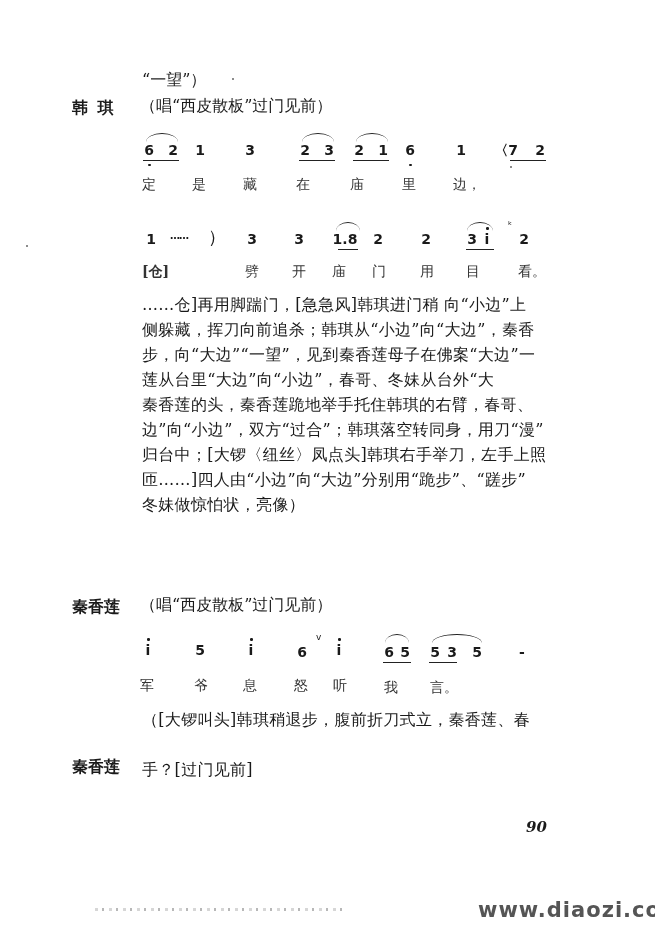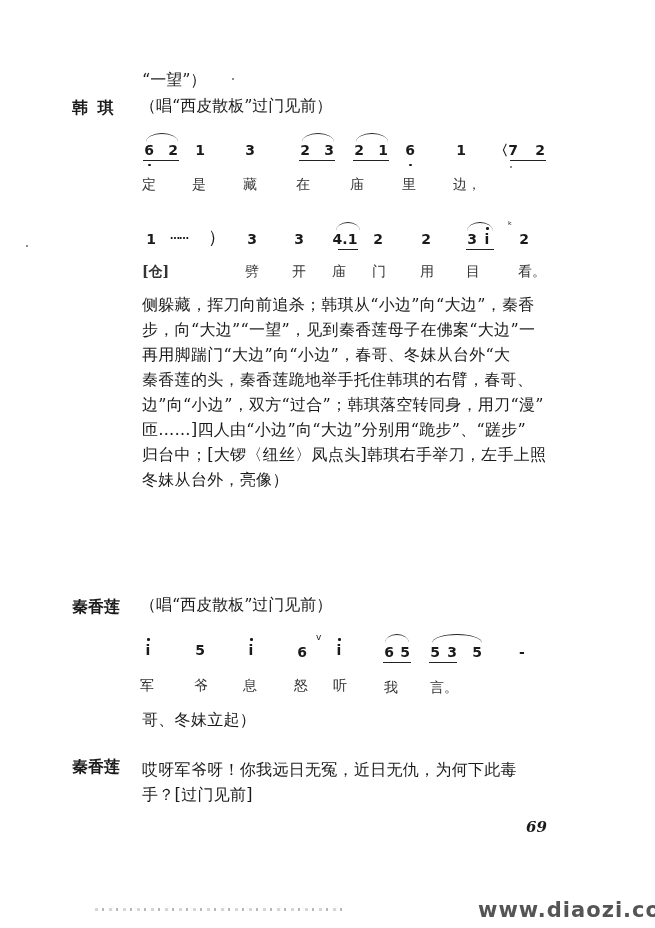--- a/index.html
+++ b/index.html
@@ -180,21 +180,21 @@
     <span class="lyric" style="left:296px; top:177px;">在</span>
     <span class="lyric" style="left:350px; top:177px;">庙</span>
     <span class="lyric" style="left:402px; top:177px;">里</span>
     <span class="lyric" style="left:453px; top:177px;">边，</span>
 
     <span class="note" style="left:145px; top:232px;">1</span>
     <span class="note" style="left:166px; top:229px; width:26px; font-size:10px; letter-spacing:-1px;">……</span>
     <span class="note" style="left:208px; top:230px; font-weight:normal; font-size:18px;">）</span>
     <span class="note" style="left:246px; top:232px;">3</span>
     <span class="note" style="left:293px; top:232px;">3</span>
-    <span class="note" style="left:332px; top:232px; width:26px;">4.1</span>
+    <span class="note" style="left:332px; top:232px; width:26px;">1.8</span>
     <div class="uline" style="left:338px; top:249px; width:20px;"></div>
     <div class="slur" style="left:336px; top:222px; width:24px;"></div>
     <span class="note" style="left:372px; top:232px;">2</span>
     <span class="note" style="left:420px; top:232px;">2</span>
     <span class="note" style="left:466px; top:232px;">3</span>
     <span class="note dot-above" style="left:481px; top:232px;">i</span>
     <div class="uline" style="left:466px; top:249px; width:28px;"></div>
     <div class="slur" style="left:467px; top:222px; width:26px;"></div>
     <span class="abs" style="left:508px; top:220px; font-size:10px; font-family:'DejaVu Sans',sans-serif;">ᵏ</span>
     <span class="note" style="left:518px; top:232px;">2</span>
@@ -203,28 +203,29 @@
     <span class="lyric" style="left:245px; top:264px;">劈</span>
     <span class="lyric" style="left:292px; top:264px;">开</span>
     <span class="lyric" style="left:332px; top:264px;">庙</span>
     <span class="lyric" style="left:372px; top:264px;">门</span>
     <span class="lyric" style="left:420px; top:264px;">用</span>
     <span class="lyric" style="left:466px; top:264px;">目</span>
     <span class="lyric" style="left:518px; top:264px;">看。</span>
   </div>
 
   <div class="prose" style="top:292px;">
+    <span class="line">……仓]再用脚踹门，[急急风]韩琪进门稍 向“小边”上</span>
     <span class="line">侧躲藏，挥刀向前追杀；韩琪从“小边”向“大边”，秦香</span>
     <span class="line">步，向“大边”“一望”，见到秦香莲母子在佛案“大边”一</span>
-    <span class="line">再用脚踹门“大边”向“小边”，春哥、冬妹从台外“大</span>
+    <span class="line">莲从台里“大边”向“小边”，春哥、冬妹从台外“大</span>
     <span class="line">秦香莲的头，秦香莲跪地举手托住韩琪的右臂，春哥、</span>
     <span class="line">边”向“小边”，双方“过合”；韩琪落空转同身，用刀“漫”</span>
+    <span class="line">归台中；[大锣〈纽丝〉凤点头]韩琪右手举刀，左手上照</span>
     <span class="line">匝……]四人由“小边”向“大边”分别用“跪步”、“蹉步”</span>
-    <span class="line">归台中；[大锣〈纽丝〉凤点头]韩琪右手举刀，左手上照</span>
-    <span class="line">冬妹从台外，亮像）</span>
+    <span class="line">冬妹做惊怕状，亮像）</span>
   </div>
 
   <div class="abs speaker" style="left:72px; top:597px; letter-spacing:0;">秦香莲</div>
   <div class="abs txt" style="left:140px; top:597px;">（唱“西皮散板”过门见前）</div>
 
   <div>
     <span class="note dot-above" style="left:142px; top:643px;">i</span>
     <span class="note" style="left:194px; top:643px;">5</span>
     <span class="note dot-above" style="left:245px; top:643px;">i</span>
     <span class="note" style="left:296px; top:645px;">6</span>
@@ -244,29 +245,28 @@
     <span class="lyric" style="left:140px; top:678px;">军</span>
     <span class="lyric" style="left:194px; top:678px;">爷</span>
     <span class="lyric" style="left:243px; top:678px;">息</span>
     <span class="lyric" style="left:294px; top:678px;">怒</span>
     <span class="lyric" style="left:333px; top:678px;">听</span>
     <span class="lyric" style="left:384px; top:680px;">我</span>
     <span class="lyric" style="left:430px; top:680px;">言。</span>
   </div>
 
   <div class="prose" style="top:707px;">
-    <span class="line">哥、冬妹立起）</span>
+    <span class="line">（[大锣叫头]韩琪稍退步，腹前折刀式立，秦香莲、春</span>
   </div>
 
   <div class="abs speaker" style="left:72px; top:757px; letter-spacing:0;">秦香莲</div>
   <div class="prose" style="top:757px;">
-    <span class="line">哎呀军爷呀！你我远日无冤，近日无仇，为何下此毒</span>
     <span class="line">手？[过门见前]</span>
   </div>
 
-  <div class="page-num">69</div>
+  <div class="page-num">90</div>
 
   <div class="wm-url">www.diaozi.com</div>
 
   <div class="scan-noise"></div>
   <span class="speck" style="left:26px; top:245px;"></span>
   <span class="speck" style="left:232px; top:78px;"></span>
 </div>
 
 </body></html>

